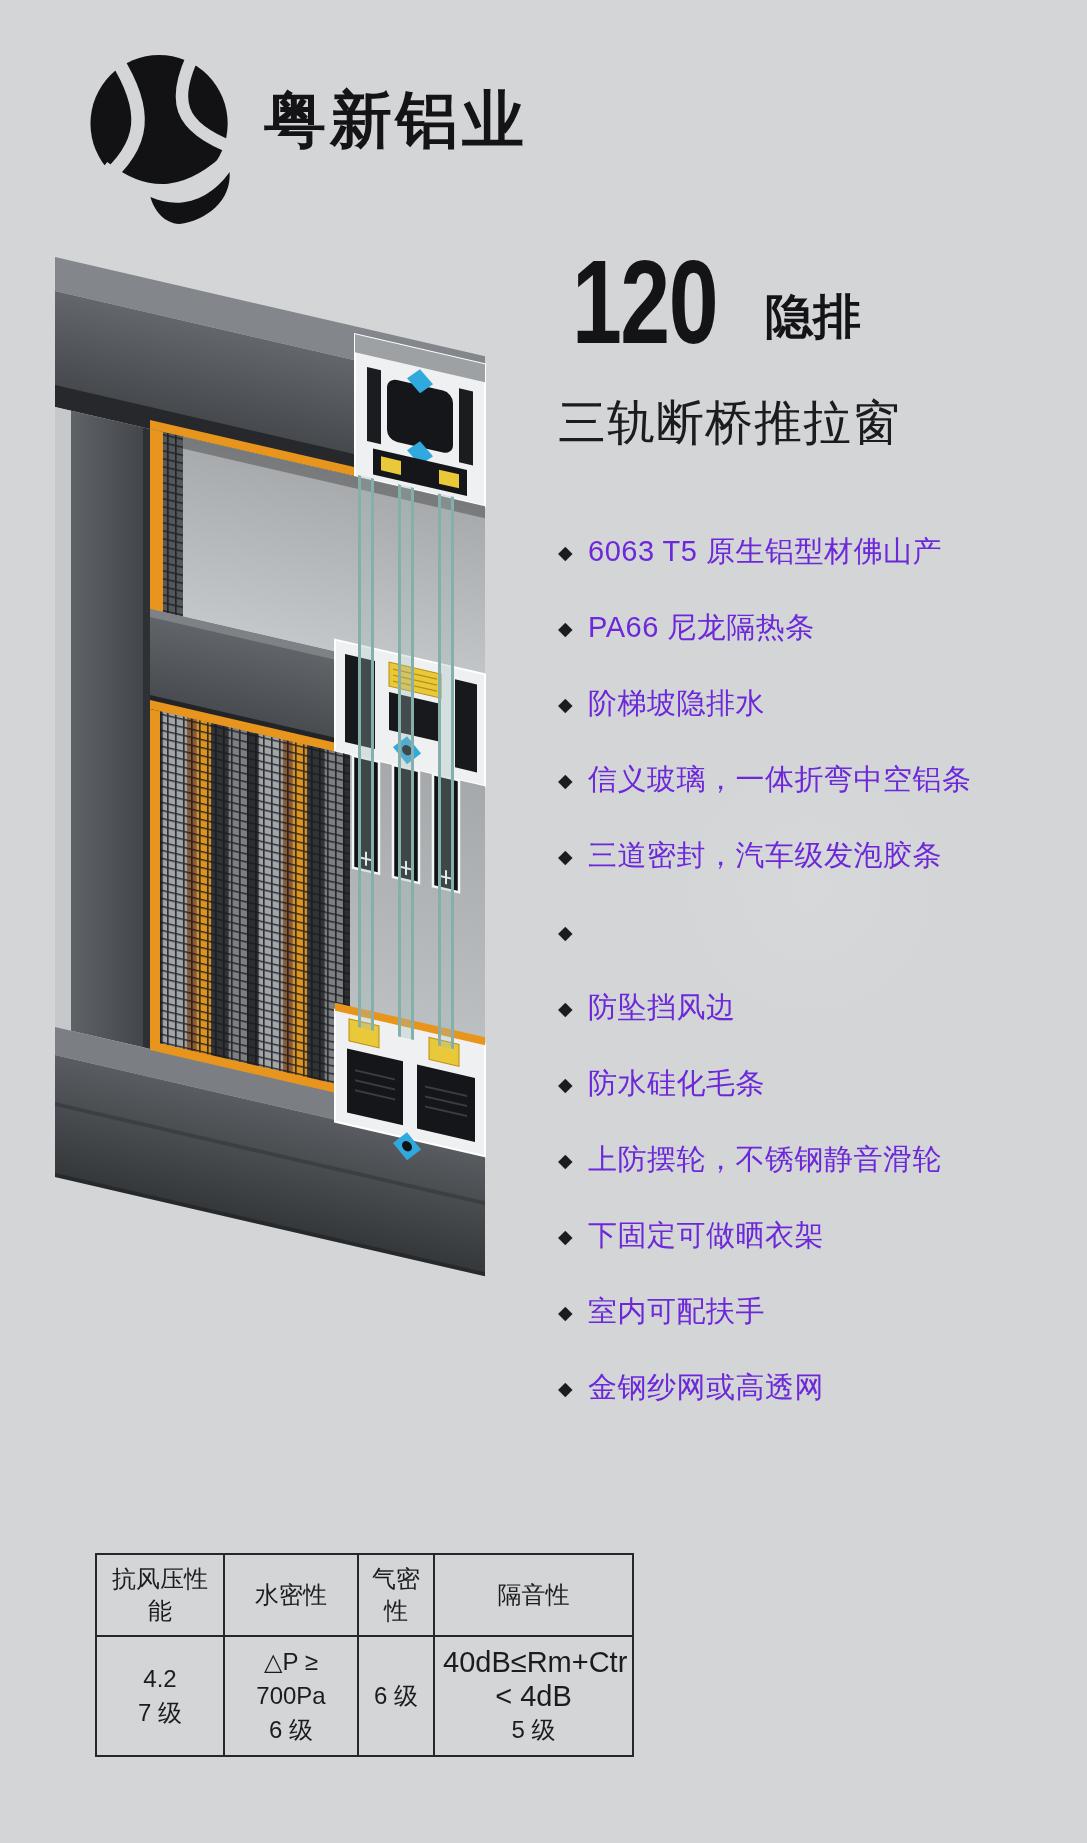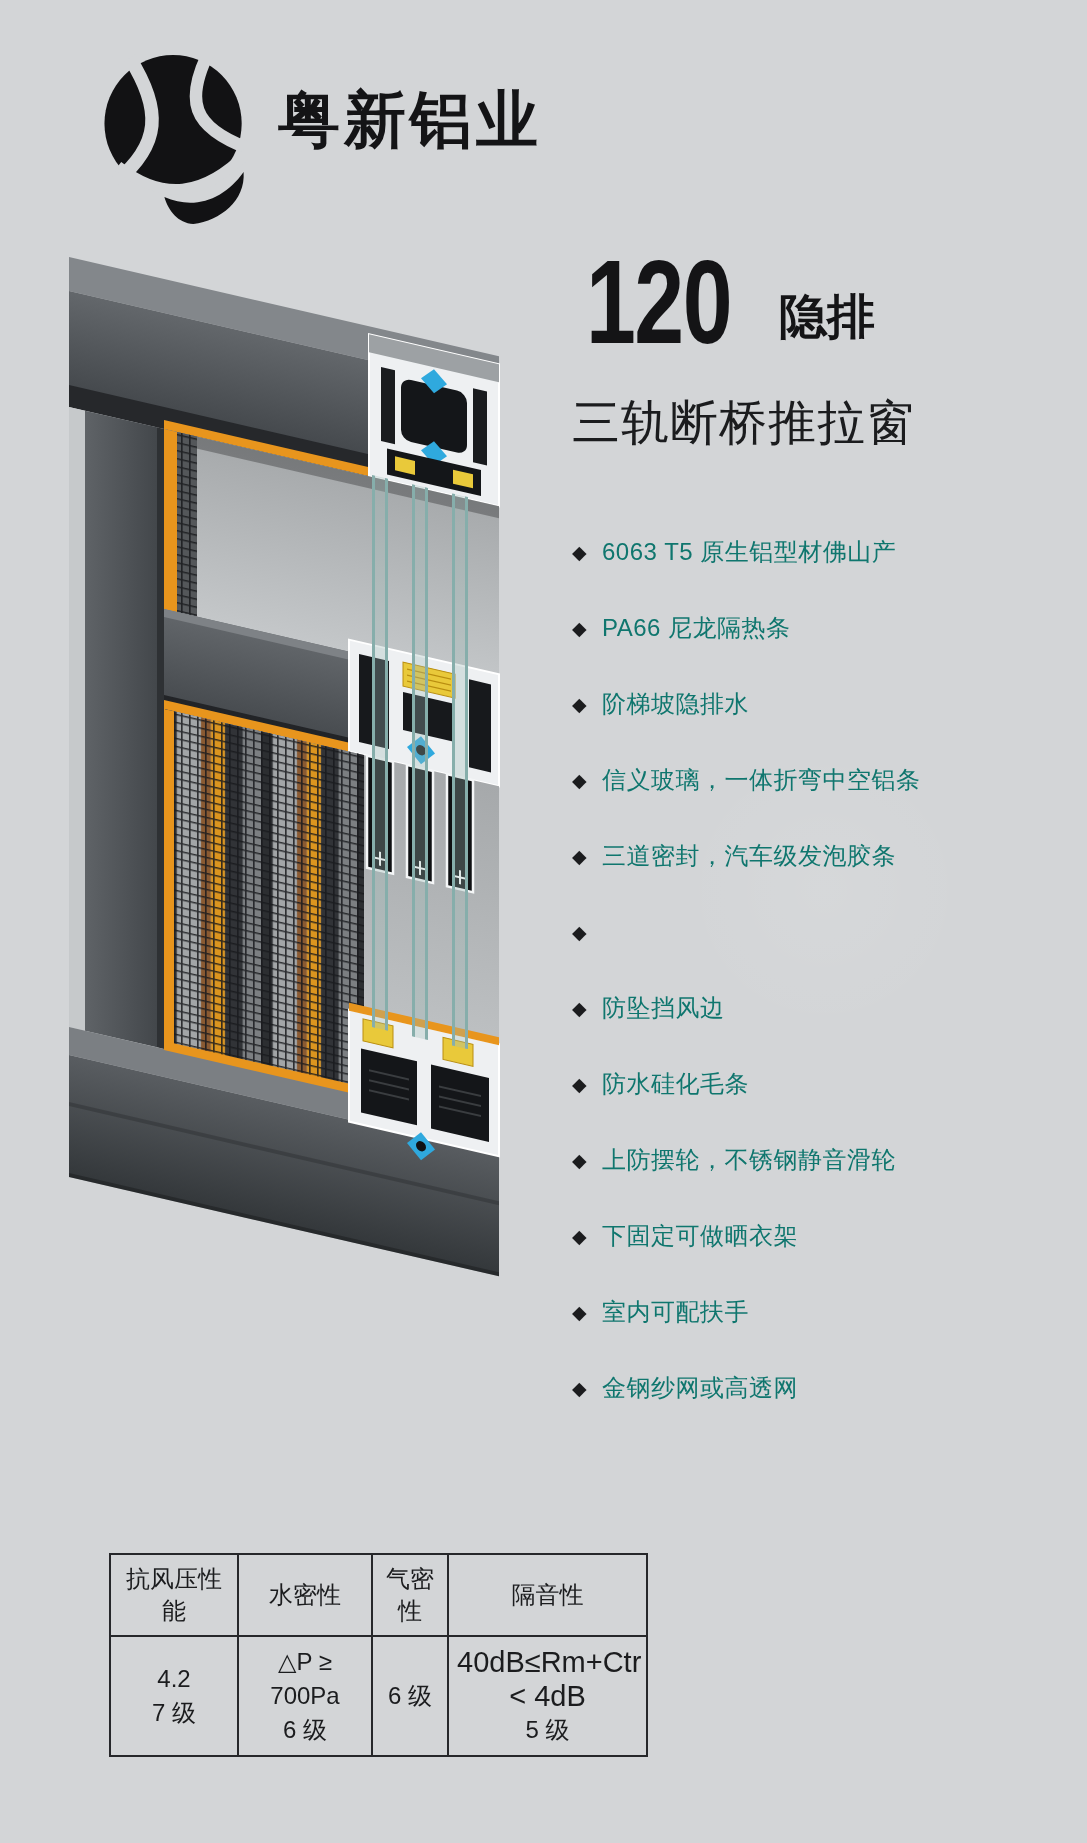--- a/index.html
+++ b/index.html
@@ -3,21 +3,21 @@
 <meta charset="utf-8">
 <style>
   html,body { margin:0; padding:0; }
   body {
     width:1087px; height:1843px; overflow:hidden;
     background:#d3d5d7;
     font-family:"Liberation Sans","DejaVu Sans",sans-serif;
     color:#1b1c1e;
     position:relative;
   }
-  .page { position:relative; width:1030px; height:1843px;margin-left:14px; }
+  .page { position:relative; width:1030px; height:1843px; }
 
   
   .logo-svg { position:absolute; left:88px; top:54px; width:146px; height:172px; }
   .brand-name {
     position:absolute; left:264px; top:78px;
     font-size:62px; font-weight:700; letter-spacing:4px; color:#141416;
   }
 
   
   .watermark {
@@ -43,21 +43,21 @@
     position:absolute; left:558px; top:391px;
     font-size:48px; font-weight:500; letter-spacing:1px; color:#1b1c1e; white-space:nowrap;
   }
 
   
   .features {
     position:absolute; left:558px; top:514px; margin:0; padding:0; list-style:none;
   }
   .features li { height:76px; display:flex; align-items:center; white-space:nowrap; }
   .bullet { font-size:19px; width:30px; flex:0 0 30px; color:#1b1c1e; }
-  .feature-text { font-size:24px; letter-spacing:0.5px; color:#0f766e; }
+  .feature-text { font-size:29px; letter-spacing:0.5px; color:#6d28d9; }
 
   
   .specs { position:absolute; left:95px; top:1553px; }
   table { border-collapse:collapse; table-layout:fixed; width:537px; background:transparent; }
   th, td { border:2.5px solid #26272a; text-align:center; vertical-align:middle; padding:8px; }
   th { height:44px; font-size:24px; font-weight:400; }
   td { height:86px; font-size:24px; font-weight:400; }
   .cell-line { line-height:34px; }
   .cell-line.small { font-size:29px; }
 </style>

